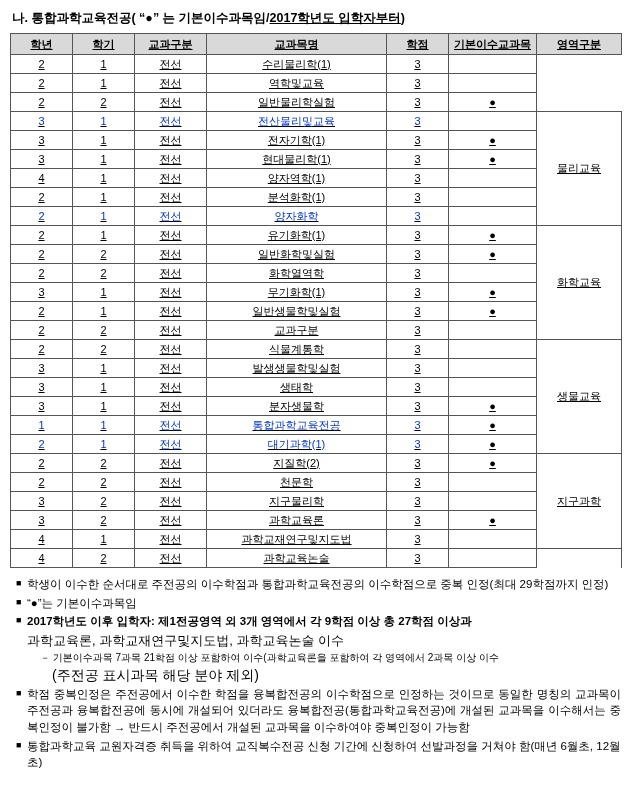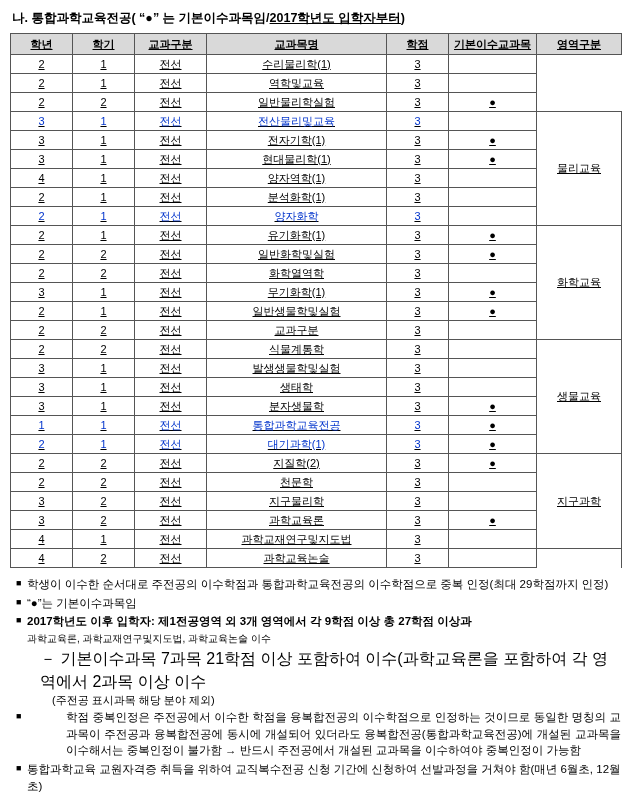--- a/index.html
+++ b/index.html
@@ -78,36 +78,35 @@
     color: #000;
   }
   .note .body {
     flex: 1 1 auto;
   }
   .note.strong .body {
     font-weight: bold;
   }
   .sub {
     margin-left: 11px;
+    font-size: 13px;
+    line-height: 1.45;
+  }
+  .sub2 {
+    margin-left: 24px;
     font-size: 10px;
     line-height: 1.45;
   }
-  .sub2 {
-    margin-left: 24px;
-    font-size: 16px;
-    line-height: 1.45;
-  }
   .sub3 {
     margin-left: 36px;
-    font-size: 11px;
+    font-size: 14px;
     line-height: 1.45;
   }
   .note.justify .body {
     text-align: justify;
-    margin-left: 39px;
   }
 </style>
 </head>
 <body>
 
 <div class="page">
 
   <div class="doc-title">
     <span>나.  통합과학교육전공(  “●” 는 기본이수과목임/</span><span class="u">2017학년도  입학자부터</span><span>)</span>
   </div>

